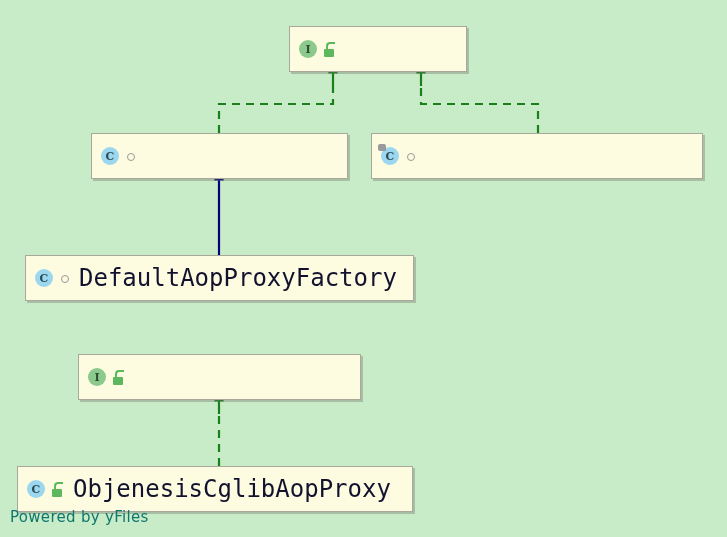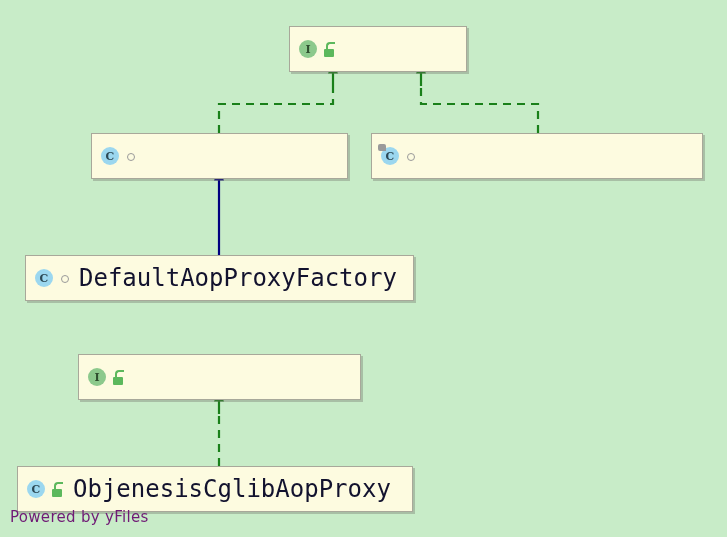--- a/index.html
+++ b/index.html
@@ -122,21 +122,21 @@
     border: 1px solid #9a9a9a;
     border-radius: 50%;
     background: #fdfbe0;
   }
   #watermark {
     position: absolute;
     left: 10px;
     top: 508px;
     font-family: "DejaVu Sans", sans-serif;
     font-size: 15px;
-    color: #701a75;
+    color: #0f766e;
     letter-spacing: 0.3px;
     user-select: none;
   }
 </style>
 </head>
 <body>
 
 <div id="canvas">
 
   <svg id="edge-layer" width="727" height="537" viewBox="0 0 727 537">

